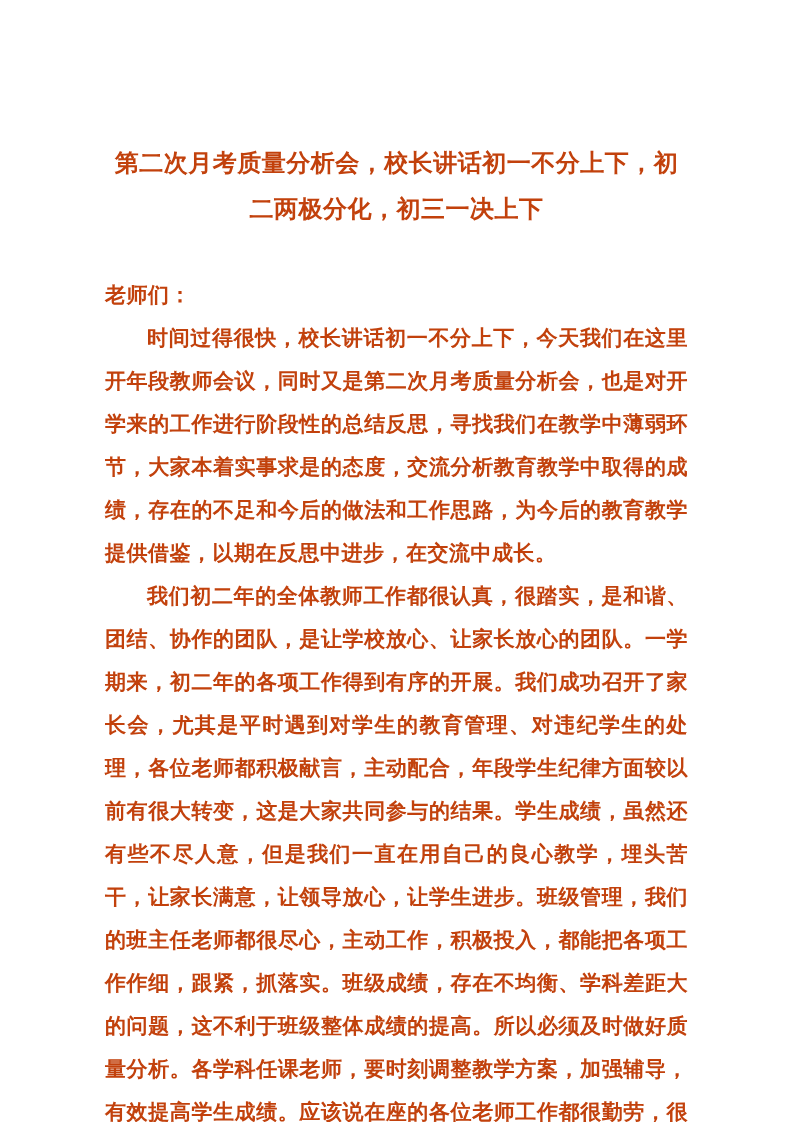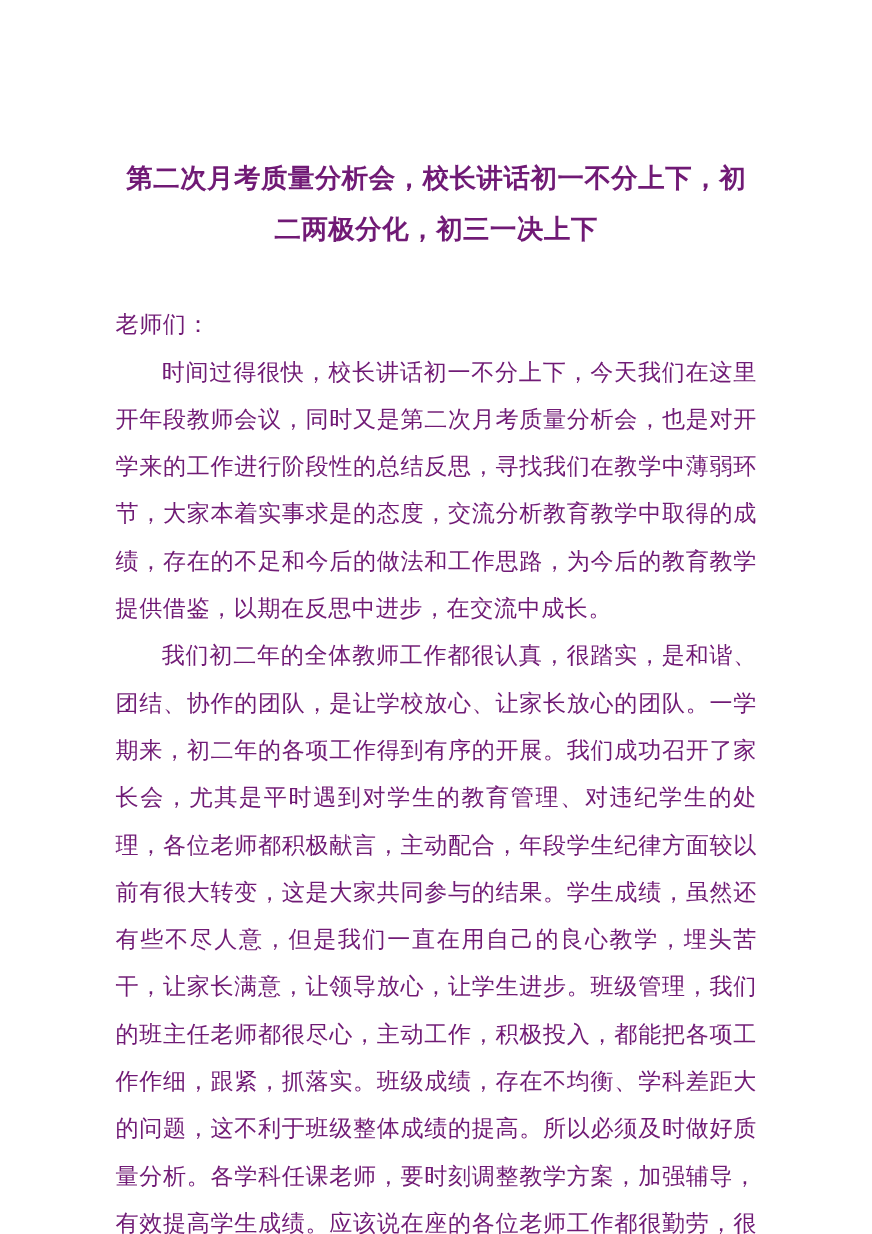--- a/index.html
+++ b/index.html
@@ -9,38 +9,39 @@
   }
   .page {
     position: relative;
     width: 793px;
     height: 1122px;
     background: #ffffff;
     box-sizing: border-box;
     padding: 140px 105px 60px 105px;
     overflow: hidden;
     font-family: "Liberation Serif", "DejaVu Serif", serif;
-    color: #701a75;
+    color: #c2410c;
   }
   .doc-title {
     font-size: 24px;
     font-weight: bold;
     text-align: center;
     line-height: 46px;
     margin: 0 0 42px 0;
     letter-spacing: 0.5px;
   }
   .doc-body p {
     font-size: 21px;
     line-height: 43px;
     margin: 0;
     text-align: justify;
     text-justify: inter-ideograph;
     word-break: break-all;
     letter-spacing: 0.5px;
+    font-weight: bold;
   }
   .doc-body p.indent {
     text-indent: 2em;
   }
 </style>
 </head>
 <body>
 
 <div class="page">
   <h1 class="doc-title">第二次月考质量分析会，校长讲话初一不分上下，初二两极分化，初三一决上下</h1>

